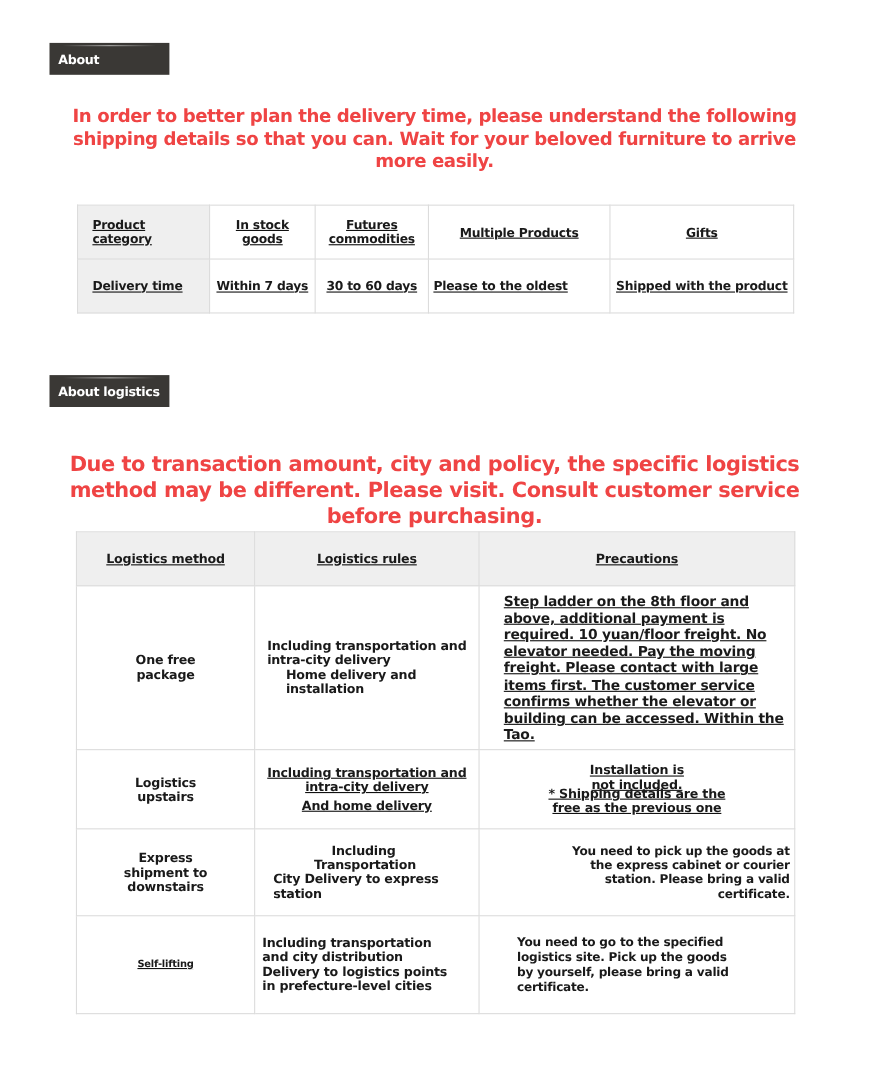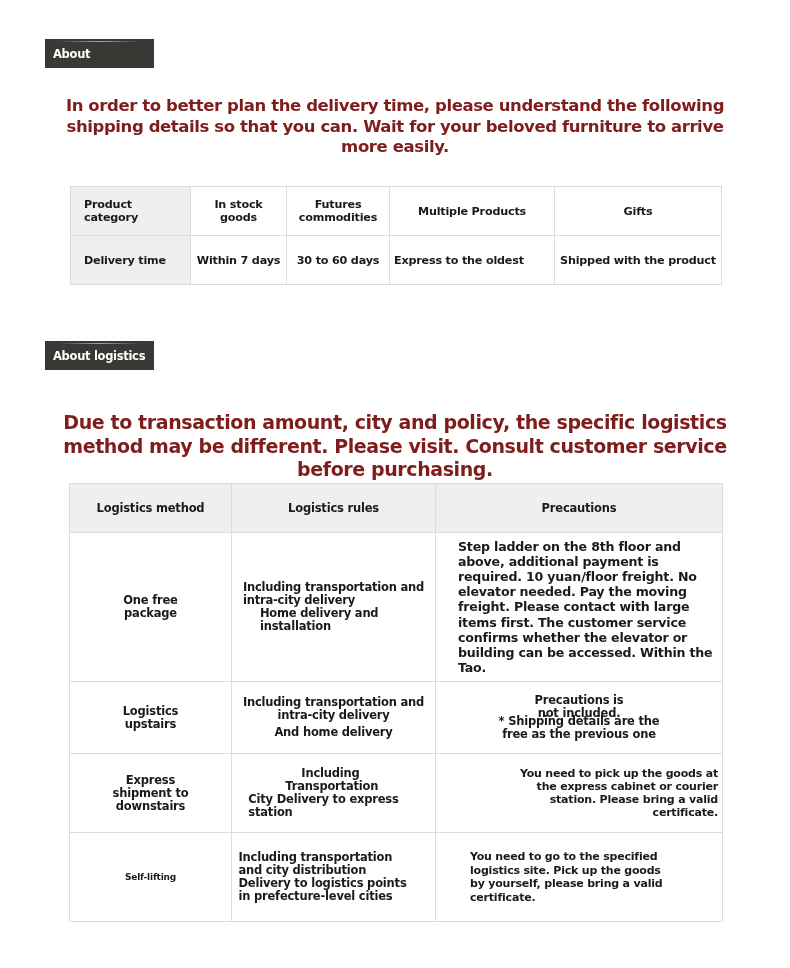--- a/index.html
+++ b/index.html
@@ -6,24 +6,24 @@
   body { width:790px; height:968px; position:relative; overflow:hidden;
          font-family:"DejaVu Sans", "Liberation Sans", sans-serif; color:#111; }
   .badge { position:absolute; left:45px; background:#3a3835; color:#fff;
            font-weight:bold; font-size:11.5px; letter-spacing:-0.3px;
            padding:0 8px; height:29px; line-height:31px; box-sizing:border-box; }
   .badge::before { content:""; position:absolute; left:12px; right:12px; top:2px; height:1px;
            background:linear-gradient(90deg, rgba(255,255,255,0), rgba(255,255,255,0.55), rgba(255,255,255,0)); }
   #badge1 { top:39px; width:109px; }
   #badge2 { top:341px; width:109px; }
   .intro { position:absolute; left:62px; width:666px; text-align:center; font-weight:bold;
-           color:#7f1d1d; letter-spacing:-0.4px; }
+           color:#ef4444; letter-spacing:-0.4px; }
   #intro1 { top:96px; font-size:16.5px; line-height:20.5px; }
   #intro2 { top:411px; font-size:19px; line-height:23.5px;text-align:center; }
-  table { position:absolute; border-collapse:collapse; table-layout:fixed; }
+  table { position:absolute; border-collapse:collapse; table-layout:fixed;text-decoration:underline; }
   td { border:1px solid #dcdcdc; text-align:center; vertical-align:middle;
        font-weight:bold; color:#1a1a1a; letter-spacing:-0.2px; padding:0 4px; }
   #ship-table { left:70px; top:186px; width:651px; }
   #ship-table td { font-size:11.2px; line-height:13px; }
   #ship-table tr.r1 td { height:48px; }
   #ship-table tr.r2 td { height:48px; }
   #ship-table td.lbl { background:#efefef; text-align:left; padding-left:13px; }
   #ship-table td.left { text-align:left; padding-left:4px; }
   #log-table { left:69px; top:483px; width:653px; }
   #log-table td { font-size:11.5px; line-height:13px; }
@@ -67,21 +67,21 @@
           <span class="sp">Multiple Products</span>
         </td>
     <td>Gifts</td>
   </tr>
   <tr class="r2">
     <td class="lbl">Delivery time</td>
     <td>
           <span class="sp">Within 7 days</span>
         </td>
     <td>30 to 60 days</td>
-    <td class="left">Express to the oldest</td>
+    <td class="left">Please to the oldest</td>
     <td>Shipped with the product</td>
   </tr>
 </tbody>
   </table>
 
 <div class="badge" id="badge2">About logistics</div>
 <div class="intro" id="intro2">Due to transaction amount, city and policy, the specific logistics method may be different. Please visit. Consult customer service before purchasing.</div>
 
 <table id="log-table">
   <colgroup>
@@ -108,21 +108,21 @@
     <td class="prec1">Step ladder on the 8th floor and above, additional payment is required. 10 yuan/floor freight. No elevator needed. Pay the moving freight. Please contact with large items first. The customer service confirms whether the elevator or building can be accessed. Within the Tao.</td>
   </tr>
   <tr class="b2">
     <td><span style="display:inline-block;width:70px">Logistics upstairs</span></td>
     <td>
       <span class="sp">Including transportation and</span>
       <span class="sp">intra-city delivery</span>
       <span class="gap">And home delivery</span>
     </td>
     <td>
-      <span class="sp">Precautions is</span>
+      <span class="sp">Installation is</span>
       <span class="sp">not included.</span>
       <span class="overlap">* Shipping details are the</span>
       <span class="sp">free as the previous one</span>
     </td>
   </tr>
   <tr class="b3">
     <td><span style="display:inline-block;width:110px">Express shipment to downstairs</span></td>
     <td>
       <span class="lblock" style="margin-left:-20px">
         <span class="sp" style="padding-left:53px">Including</span>

